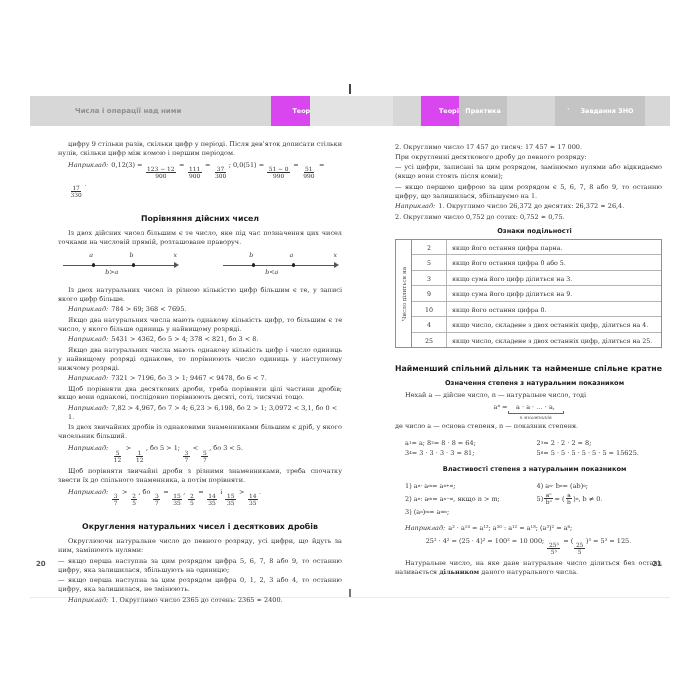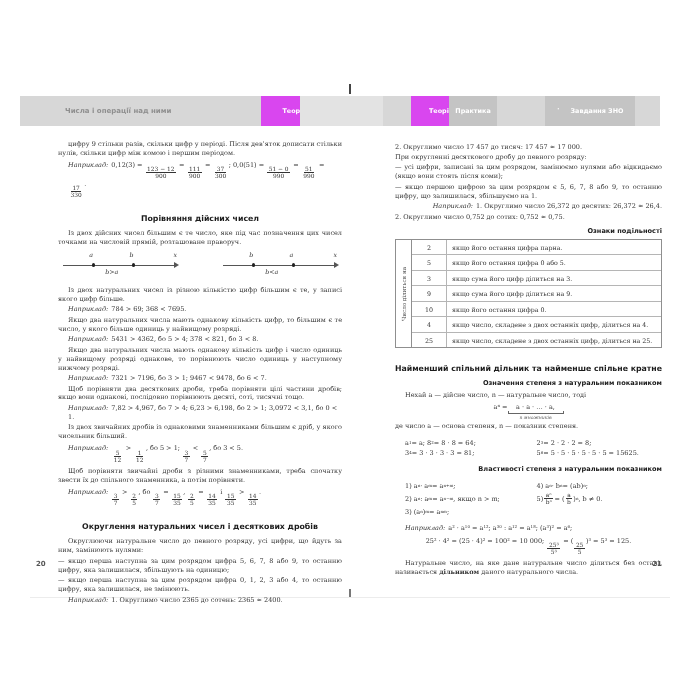--- a/index.html
+++ b/index.html
@@ -5,21 +5,21 @@
   html,body{margin:0;padding:0;background:#fff;}
   .canvas{position:relative;width:700px;height:700px;background:#ffffff;overflow:hidden;
           font-family:"DejaVu Serif", serif;color:#333;}
   
   .tickmark{position:absolute;width:2px;background:#444;}
   .tick-top{left:349px;top:84px;height:10px;}
   .tick-bottom{left:349px;top:589px;height:8px;background:#777;}
   .bottom-edge{position:absolute;left:30px;top:597px;width:640px;height:1px;background:#ececec;}
 
   
-  .band{position:absolute;left:20px;top:96px;width:640px;height:30px;}
+  .band{position:absolute;left:30px;top:96px;width:640px;height:30px;}
   .band-left{position:absolute;left:0;top:0;width:280px;height:30px;background:#d7d7d7;}
   .band-title{position:absolute;left:45px;top:0;line-height:30px;
       font-family:"DejaVu Sans",sans-serif;font-weight:bold;font-size:7px;color:#8f8f8f;}
   .band-gutter{position:absolute;left:280px;top:0;width:83px;height:30px;background:#e3e3e3;}
   .band-right{position:absolute;left:363px;top:0;width:277px;height:30px;background:#d7d7d7;}
   .tab{position:absolute;top:0;height:30px;line-height:30px;text-align:center;
       font-family:"DejaVu Sans",sans-serif;font-weight:bold;font-size:6.4px;color:#ffffff;}
   .tab.active{background:#d946ef;margin-left:28px;}
   .tab.inactive{background:#c4c4c4;}
   .tab-left-theory{left:213px;width:67px;}
@@ -33,21 +33,21 @@
   .pageR{position:absolute;left:395px;top:141px;width:267px;}
   p{margin:0 0 1.5px 0;font-size:6.5px;line-height:1.38;text-align:justify;}
   .ind{text-indent:10px;}
   .ex{padding-left:10px;margin:1.5px 0;text-align:left;}
   .exl{font-style:italic;margin-right:3px;}
   .fline{padding-left:10px;margin:3px 0 4px 0;text-align:left;display:block;}
   .center{text-align:center;padding-left:0;}
   .h-big{font-family:"DejaVu Sans",sans-serif;font-weight:bold;font-size:7.8px;color:#1c1c1c;
       text-align:center;margin:16px 0 4px 0;text-indent:0;}
   .h-sub{font-family:"DejaVu Sans",sans-serif;font-weight:bold;font-size:6.6px;color:#1c1c1c;
-      margin:2px 0 3px 12px;text-align:right;text-indent:0;}
+      margin:2px 0 3px 12px;text-align:center;text-indent:0;}
   sup{font-size:0.62em;line-height:0;vertical-align:0.5em;}
   .frac{display:inline-flex;flex-direction:column;align-items:center;vertical-align:-0.65em;
       margin:0 1px;line-height:1.05;}
   .fn{display:block;padding:0 1.5px;border-bottom:0.8px solid #333;font-size:5.9px;}
   .fd{display:block;padding:0 1.5px;font-size:5.9px;}
 
   
   .diagrams{display:flex;justify-content:center;gap:42px;margin:4px 0 5px 0;}
   .nline{position:relative;width:118px;height:30px;font-size:6.3px;}
   .axis{position:absolute;left:2px;right:5px;top:14px;height:1px;background:#555;}
@@ -215,21 +215,21 @@
     <p>— якщо перша наступна за цим розрядом цифра 5, 6, 7, 8 або 9, то останню цифру, яка залишилася, збільшують на одиницю;</p>
     <p>— якщо перша наступна за цим розрядом цифра 0, 1, 2, 3 або 4, то останню цифру, яка залишилася, не змінюють.</p>
     <p class="ex"><i class="exl">Наприклад:</i><span>1. Округлимо число 2365 до сотень: 2365 ≈ 2400.</span></p>
   </div>
 
   <div class="pageR">
     <p class="ex" style="padding-left:0;">2. Округлимо число 17 457 до тисяч: 17 457 ≈ 17 000.</p>
     <p>При округленні десяткового дробу до певного розряду:</p>
     <p>— усі цифри, записані за цим розрядом, замінюємо нулями або відкидаємо (якщо вони стоять після коми);</p>
     <p>— якщо першою цифрою за цим розрядом є 5, 6, 7, 8 або 9, то останню цифру, що залишилася, збільшуємо на 1.</p>
-    <p class="ex" style="padding-left:0;text-align:right;"><i class="exl">Наприклад:</i><span>1. Округлимо число 26,372 до десятих: 26,372 ≈ 26,4.</span></p>
+    <p class="ex" style="padding-left:0;"><i class="exl">Наприклад:</i><span>1. Округлимо число 26,372 до десятих: 26,372 ≈ 26,4.</span></p>
     <p class="ex" style="padding-left:0;">2. Округлимо число 0,752 до сотих: 0,752 ≈ 0,75.</p>
 
     <div class="tbl-wrap">
       <p class="h-sub">Ознаки подільності</p>
       <div class="divtbl">
         <div class="side">
             <span>Число ділиться на</span>
           </div>
         <div class="rows">
           <div class="drow">

